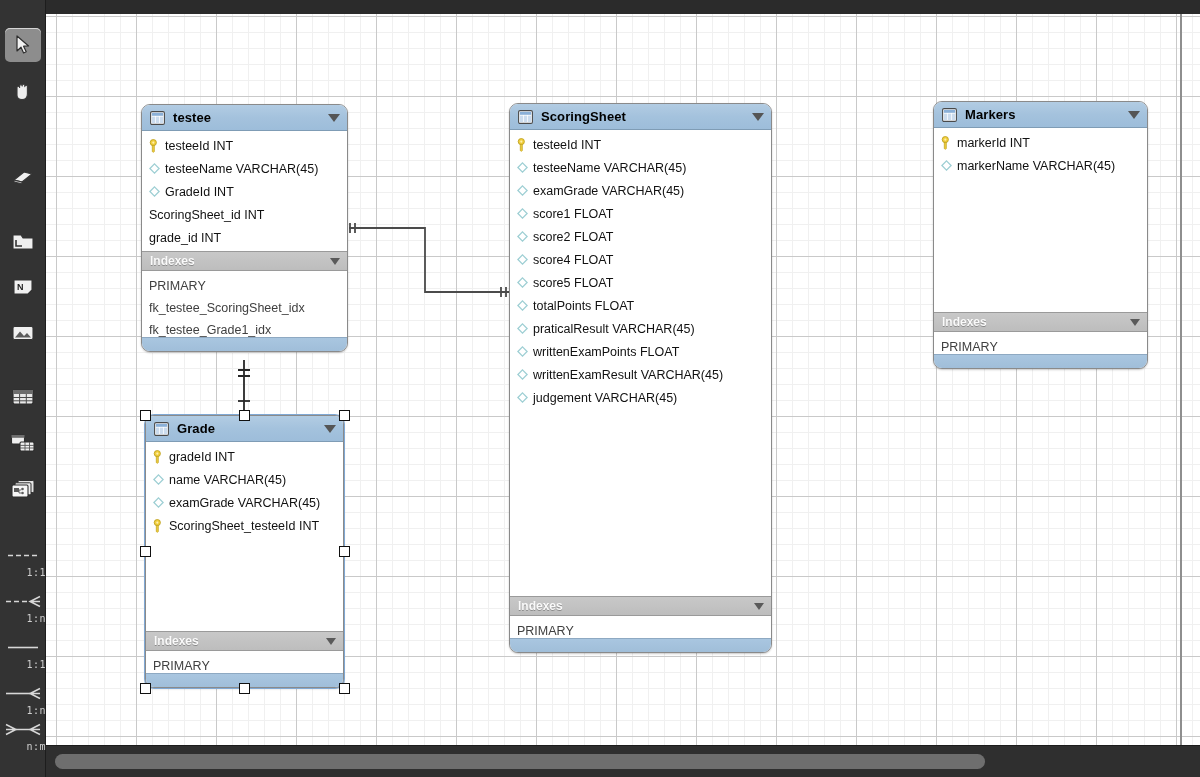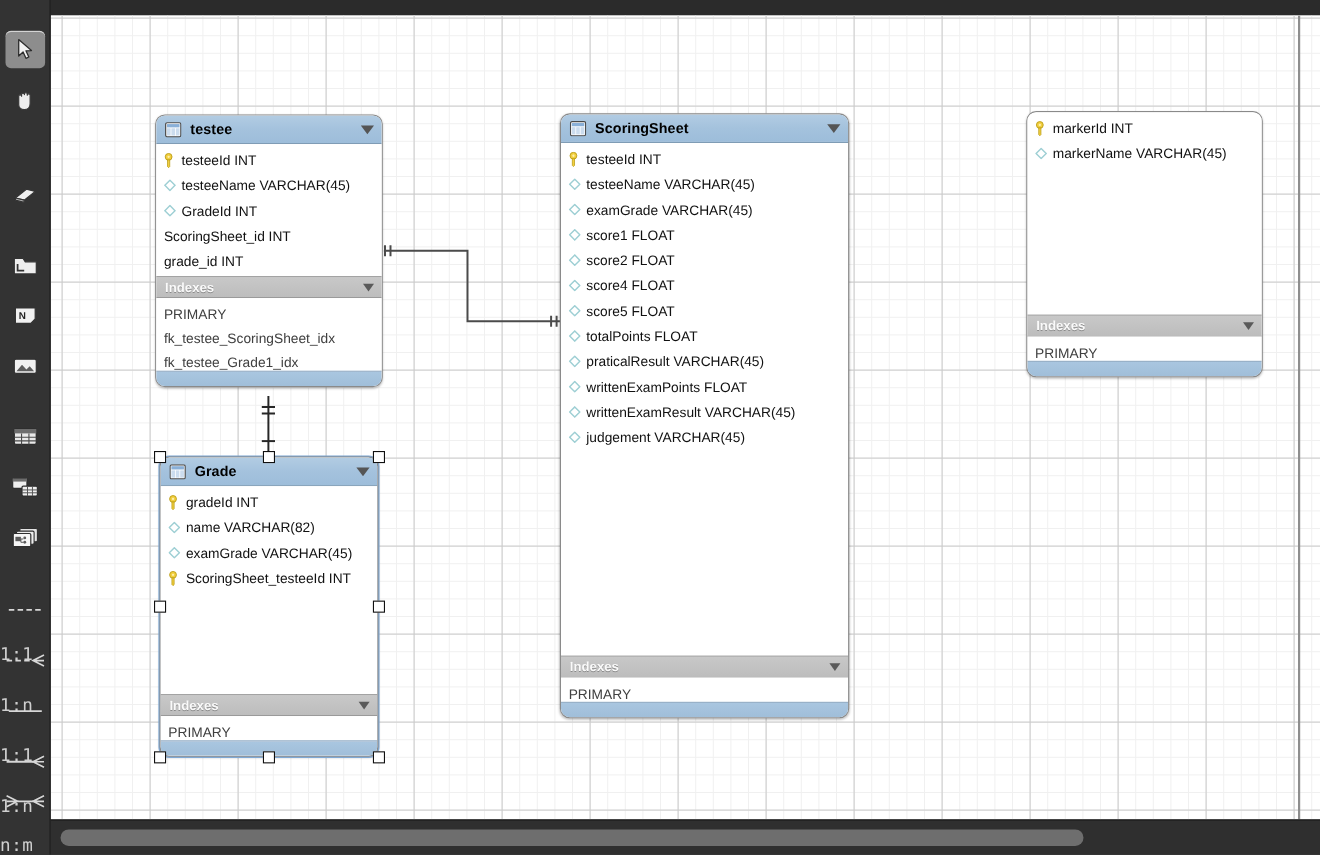--- a/index.html
+++ b/index.html
@@ -25,24 +25,24 @@
     display: flex; align-items: center; justify-content: center;
   }
   .tool.sel {
     background: #8d8d8d;
     border-radius: 5px;
     box-shadow: inset 0 1px 0 #d4d4d4;
   }
   .tool svg { display: block; }
   .relgroup { position: absolute; left: 0; width: 46px; }
   .rel-label {
-    color: #cfcfcf; font-size: 16px;
+    color: #cfcfcf; font-size: 10px;
     font-family: "DejaVu Sans Mono", monospace;
-    text-align: left; letter-spacing: 0.5px;
-    margin-top: 19px;
+    text-align: right; letter-spacing: 0.5px;
+    margin-top: 1px;
   }
   .rel-art { height: 13px; width: 46px; }
 
   
   #canvas-wrap {
     position: absolute; left: 46px; top: 14px;
     width: 1154px; height: 731px;
     overflow: hidden;
     background: #ffffff;
     text-decoration: underline;
@@ -476,20 +476,31 @@
             <span class="caret"></span>
           </div>
           <div class="idx">
             <div class="row">
               <span>PRIMARY</span>
             </div>
           </div>
           <div class="tbl-foot"></div>
         </div>
         <div class="table" style="left: 887px; top: 87px; width: 215px;">
+          <div class="tbl-head">
+            <svg class="tbl-icon" viewBox="0 0 15 14">
+              <rect x="0.6" y="0.6" width="13.8" height="12.8" rx="1.4" fill="#ffffff" stroke="#4a4a4a" stroke-width="1.1"></rect>
+              <rect x="1.8" y="1.8" width="11.4" height="3" fill="#8ab0d8"></rect>
+              <rect x="1.8" y="5.6" width="3.3" height="6.6" fill="#cbdcee"></rect>
+              <rect x="5.8" y="5.6" width="3.3" height="6.6" fill="#cbdcee"></rect>
+              <rect x="9.8" y="5.6" width="3.4" height="6.6" fill="#cbdcee"></rect>
+            </svg>
+            <span class="tbl-title">Markers</span>
+            <span class="caret"></span>
+          </div>
           <div class="cols">
             <div class="col">
               <span class="gi">
                 <svg width="9" height="14" viewBox="0 0 9 14">
                   <circle cx="4.3" cy="3.6" r="3.1" fill="#f2cf3f" stroke="#b99c16" stroke-width="0.8"></circle>
                   <circle cx="4.3" cy="3.6" r="1.05" fill="#fdf0b0"></circle>
                   <path d="M3.3 6.3 H5.3 V12.4 L4.3 13.4 L3.3 12.4 Z" fill="#f2cf3f" stroke="#b99c16" stroke-width="0.7"></path>
                 </svg>
               </span>
               <span class="nm">markerId INT</span>
@@ -537,21 +548,21 @@
                 </svg>
               </span>
               <span class="nm">gradeId INT</span>
             </div>
             <div class="col">
               <span class="gi">
                 <svg width="11" height="11" viewBox="0 0 11 11">
                   <path d="M5.5 0.9 L10.1 5.5 L5.5 10.1 L0.9 5.5 Z" fill="#ffffff" stroke="#9ecfd4" stroke-width="1.3"></path>
                 </svg>
               </span>
-              <span class="nm">name VARCHAR(82)</span>
+              <span class="nm">name VARCHAR(45)</span>
             </div>
             <div class="col">
               <span class="gi">
                 <svg width="11" height="11" viewBox="0 0 11 11">
                   <path d="M5.5 0.9 L10.1 5.5 L5.5 10.1 L0.9 5.5 Z" fill="#ffffff" stroke="#9ecfd4" stroke-width="1.3"></path>
                 </svg>
               </span>
               <span class="nm">examGrade VARCHAR(45)</span>
             </div>
             <div class="col">

